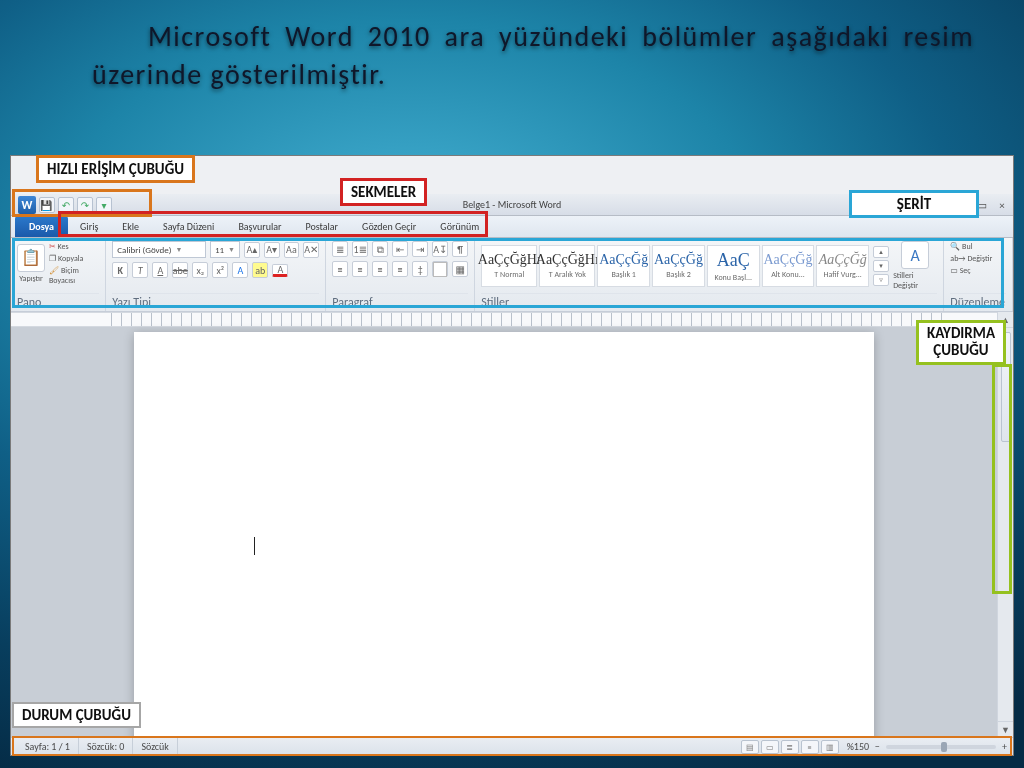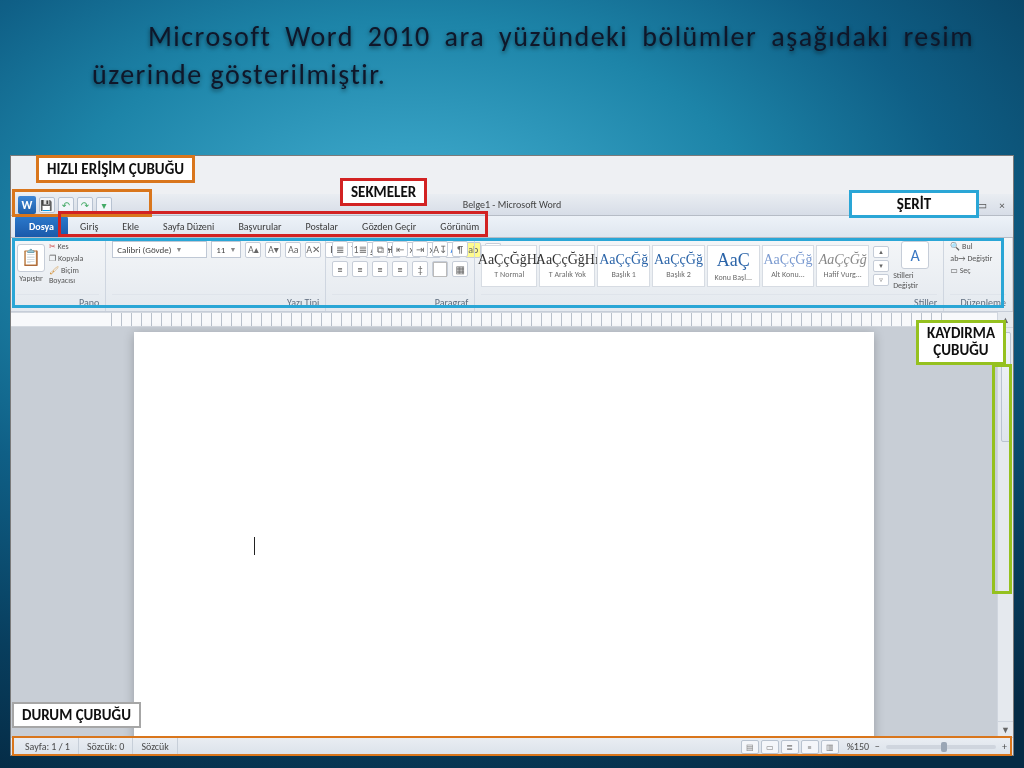--- a/index.html
+++ b/index.html
@@ -83,21 +83,21 @@
     background: linear-gradient(#f4f6f8, #e4e9ef);
     border-bottom: 1px solid #c6cdd8;
     display:flex; align-items:stretch;
     font-size:9px; color:#555;
   }
   .group {
     border-right:1px solid #cfd6e0;
     display:flex; flex-direction:column; justify-content:space-between;
     padding:3px 6px 0 6px;
   }
-  .group .glabel { text-align:right; font-size:10px; color:#5f6d7e; padding:1px 0 2px 0; border-top:1px solid #dfe4eb; }
+  .group .glabel { text-align:left; font-size:12px; color:#5f6d7e; padding:1px 0 2px 0; border-top:1px solid #dfe4eb; }
   .grow { display:flex; align-items:center; gap:4px; }
   .icon-sm { width:16px; height:16px; border:1px solid #c6cdd8; border-radius:2px; background:#fff; display:inline-flex; align-items:center; justify-content:center; font-size:10px; color:#666; }
   .icon-wide { display:flex; flex-direction:column; align-items:center; gap:1px; font-size:8px; color:#555;}
   .big-btn { width:28px; height:28px; border:1px solid #c6cdd8; border-radius:3px; background:#fff; display:flex; align-items:center; justify-content:center; font-size:16px; color:#d28b2d; }
   .combo { height:17px; border:1px solid #bfc8d5; background:#fff; display:inline-flex; align-items:center; padding:0 4px; font-size:9px; color:#444; gap:4px; }
   .combo .caret { font-size:7px; color:#888; }
   .swatch { width:15px; height:15px; border:1px solid #bbb; }
   .style-item { width:56px; height:42px; border:1px solid #d7dce3; background:#fff; display:flex; flex-direction:column; align-items:center; justify-content:center; gap:1px; font-size:8px; color:#6d6d6d; }
   .style-item .samp { font-family: Georgia, serif; color:#2b64a8; font-size:14px; }
   .style-item.dark .samp { color:#333; }
@@ -242,21 +242,21 @@
         <div style="display:flex; flex-direction:column; gap:2px;">
           <span style="font-size:8px"><span style="color:#c55">✂</span> <span>Kes</span></span>
           <span style="font-size:8px"><span>❐</span> <span>Kopyala</span></span>
           <span style="font-size:8px"><span style="color:#d28b2d">🖌</span> <span>Biçim Boyacısı</span></span>
         </div>
       </div>
       <div class="glabel">Pano</div>
     </div>
 
     <div class="group" style="width:220px">
-      <div style="display:flex; flex-direction:row; gap:4px;">
+      <div style="display:flex; flex-direction:column; gap:4px;">
         <div class="grow">
           <span class="combo" style="width:95px">
               <span>Calibri (Gövde)</span>
               <span class="caret">▼</span>
             </span>
           <span class="combo" style="width:30px">
               <span>11</span>
               <span class="caret">▼</span>
             </span>
           <span class="icon-sm">A▴</span>

